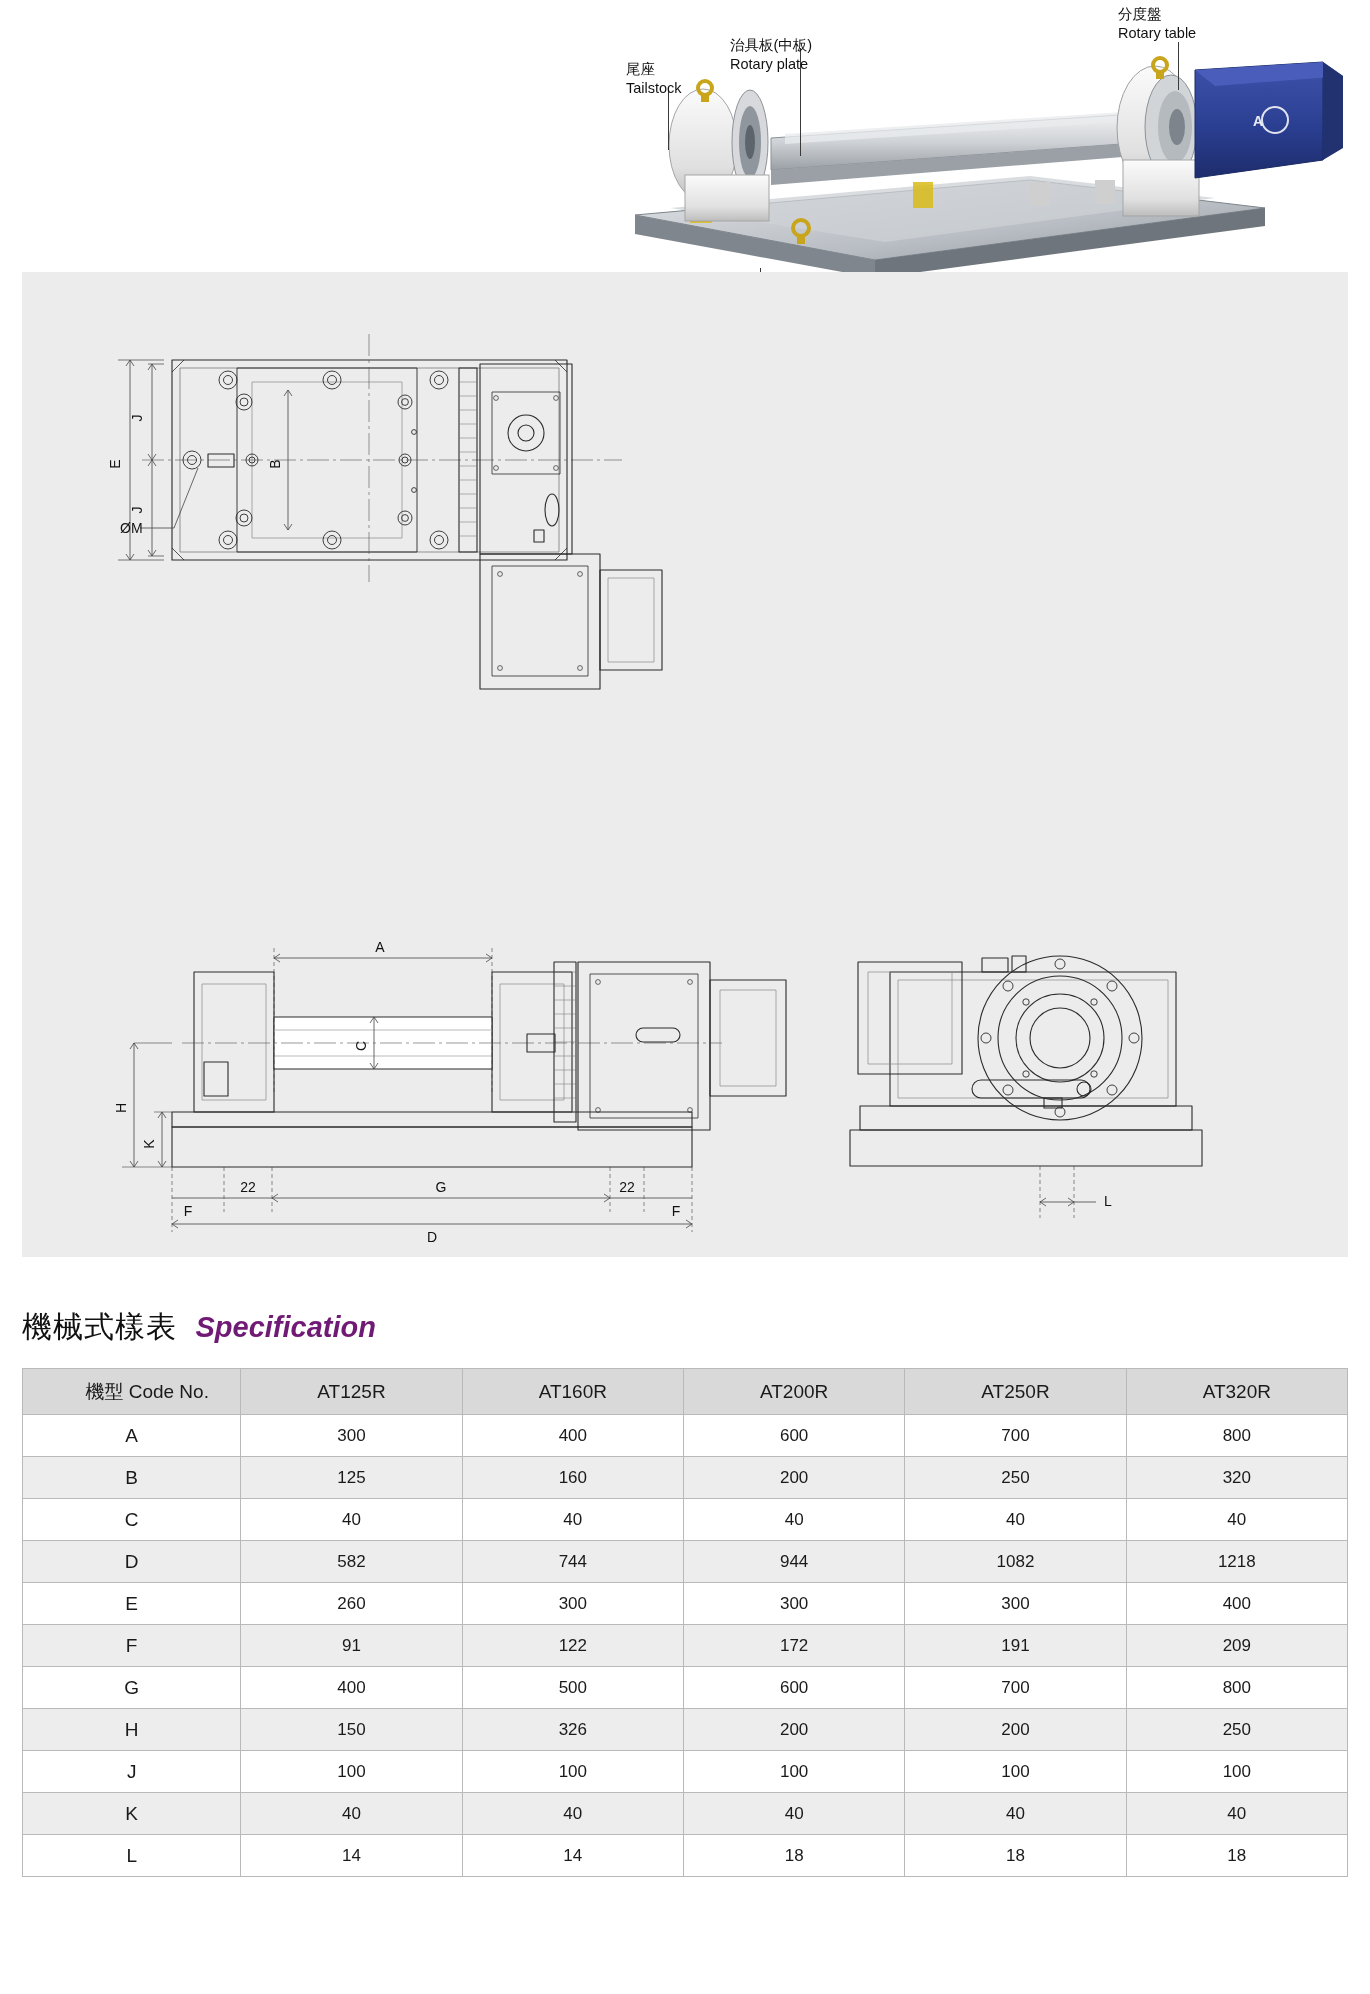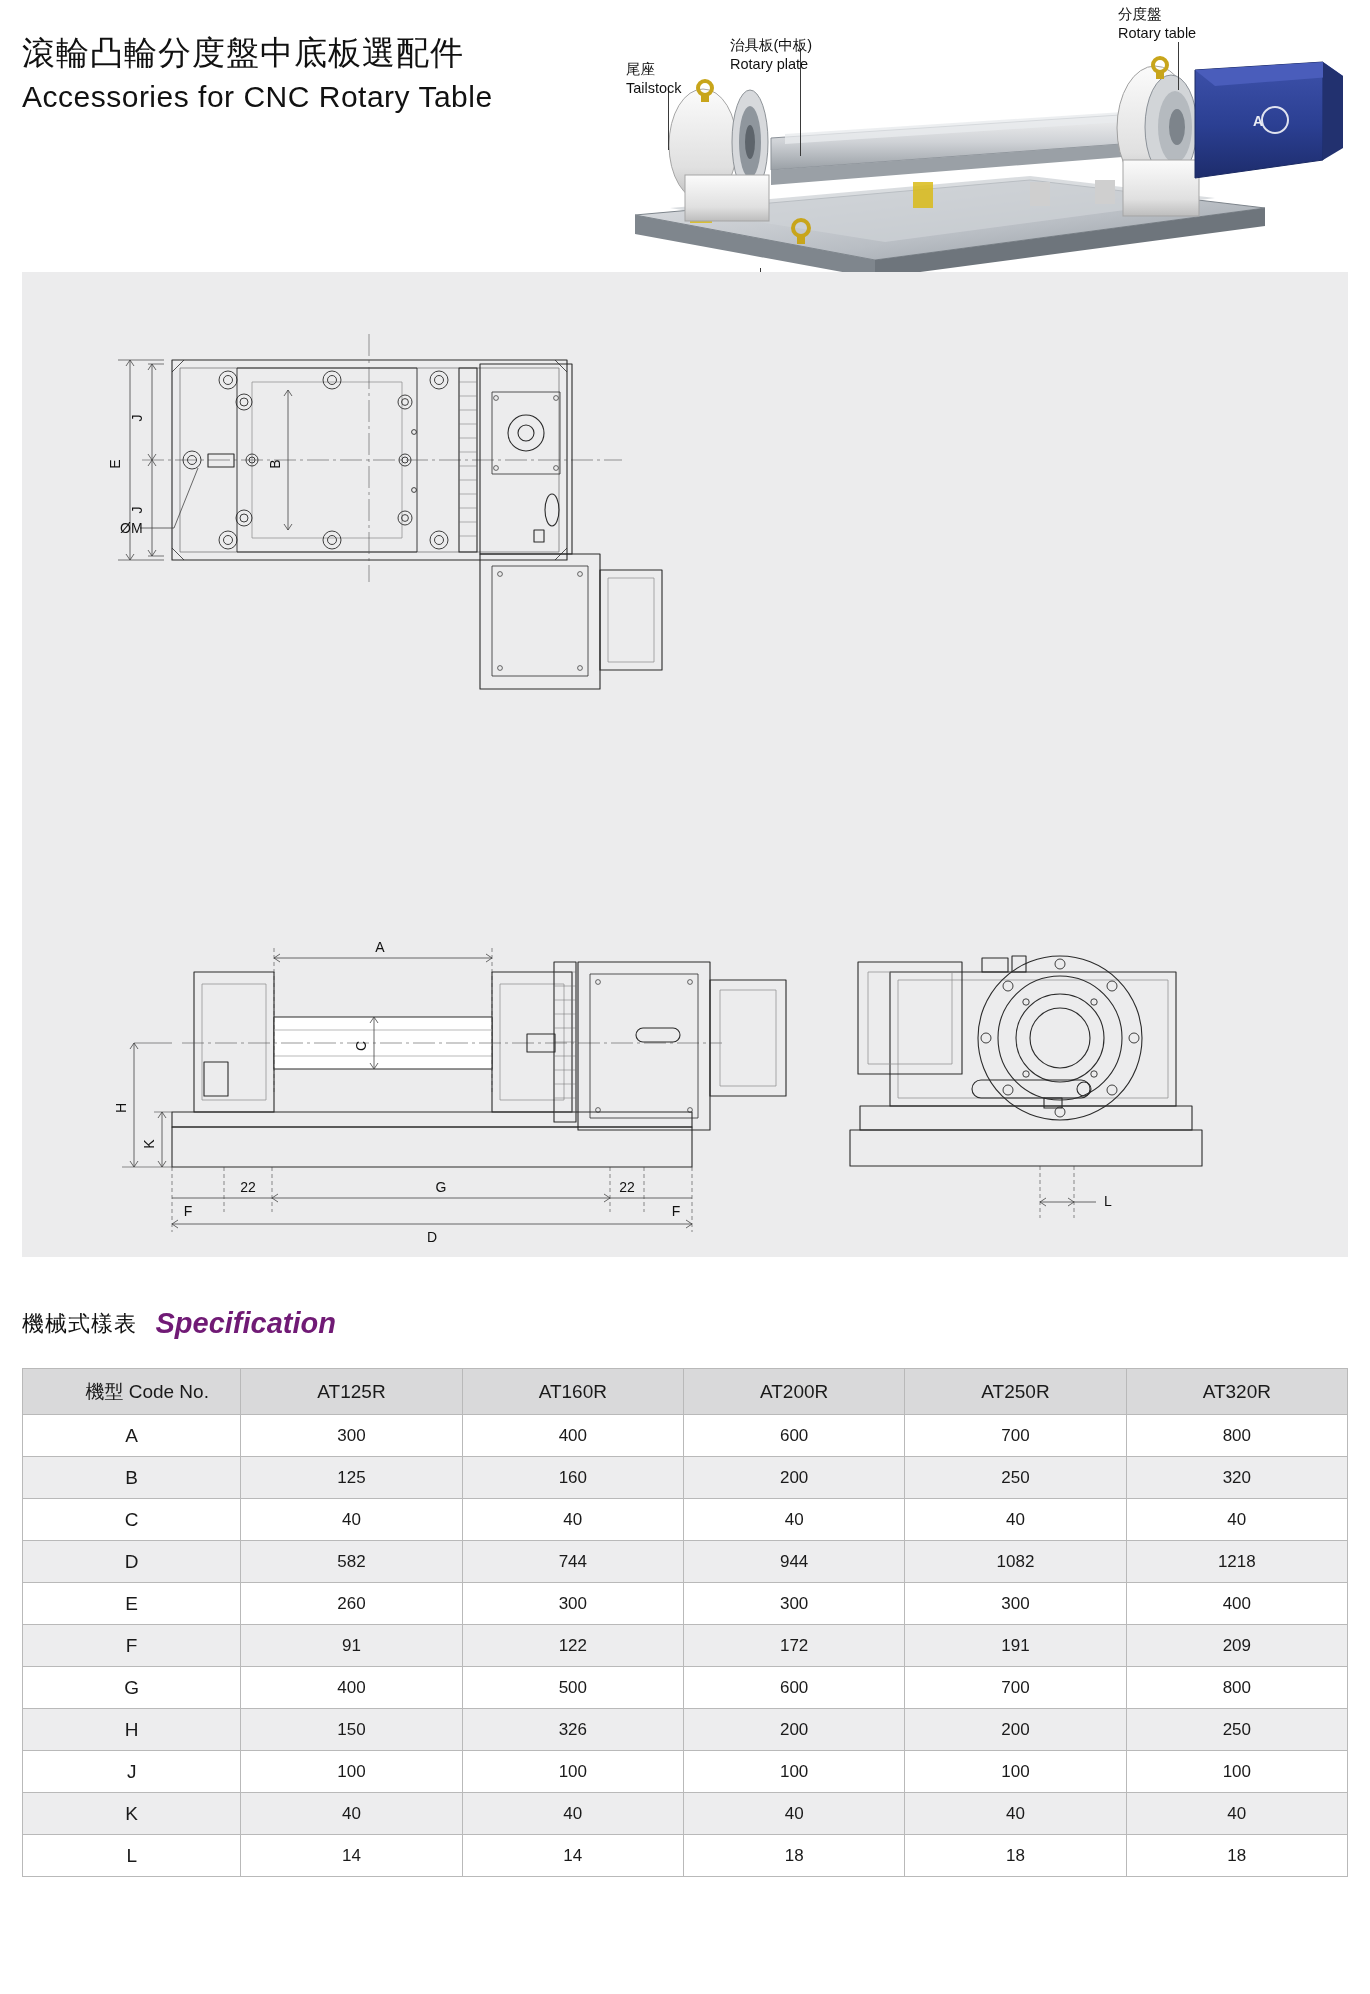--- a/index.html
+++ b/index.html
@@ -39,21 +39,21 @@
 
   
   #drawings {
     position:absolute; left:22px; top:272px; width:1326px; height:985px;
     background:#ececed;
   }
 
   
   #spec-heading { position:absolute; left:22px; top:1307px; width:700px; }
   #spec-heading .cn {
-    font-size:22px; color:#111; font-weight:400; letter-spacing:1px;
+    font-size:30px; color:#111; font-weight:400; letter-spacing:1px;
     display:inline-block; vertical-align:middle;
     font-family:"Liberation Sans", sans-serif;
   }
   #spec-heading .en {
     font-size:29px; color:#701a75; font-weight:bold; font-style:italic;
     display:inline-block; vertical-align:middle; margin-left:14px;
     font-family:"Liberation Sans", sans-serif;
   }
 
   
@@ -80,24 +80,20 @@
   #spec-table td.rowlabel { background:#ffffff !important; font-size:19px; }
   #spec-table tbody tr:nth-child(even) td.rowlabel { background:#ededee !important; }
   #spec-table col.c0 { width:218px; }
   #spec-table col.cx { width:221px; }
 </style>
 </head>
 <body>
 
 <div id="header">
 
-  <div class="title-block">
-    <div class="title-cn">滾輪凸輪分度盤中底板選配件</div>
-    <div class="title-en">Accessories for CNC Rotary Table</div>
-  </div>
 
   <div id="photo">
     <svg width="780" height="300" viewBox="0 0 780 300">
       <defs>
         <linearGradient id="gBlue" x1="0" y1="0" x2="0" y2="1">
           <stop offset="0%" stop-color="#3e52ab"></stop>
           <stop offset="55%" stop-color="#2b3f92"></stop>
           <stop offset="100%" stop-color="#1d2c6b"></stop>
         </linearGradient>
         <linearGradient id="gSteel" x1="0" y1="0" x2="0" y2="1">

